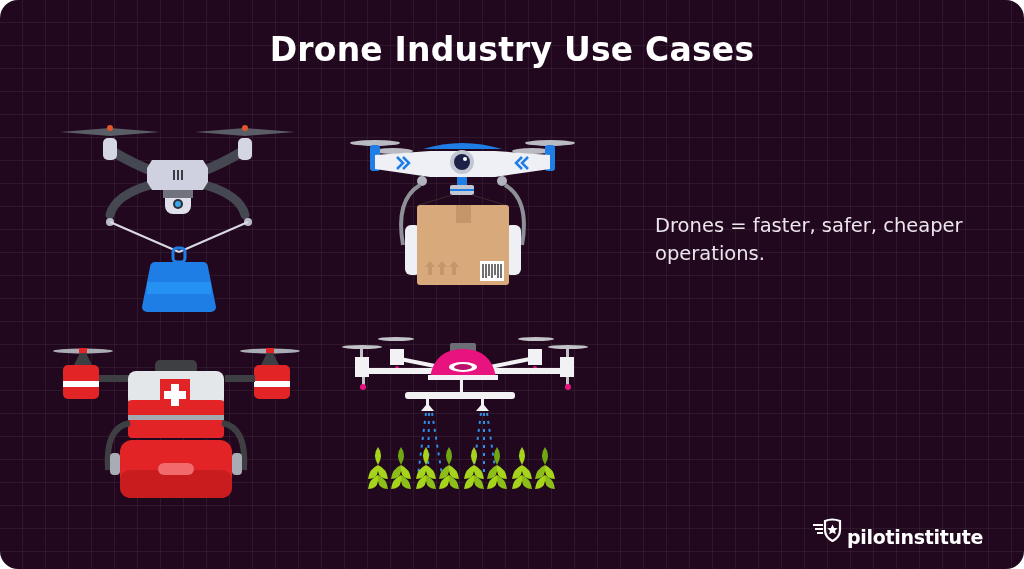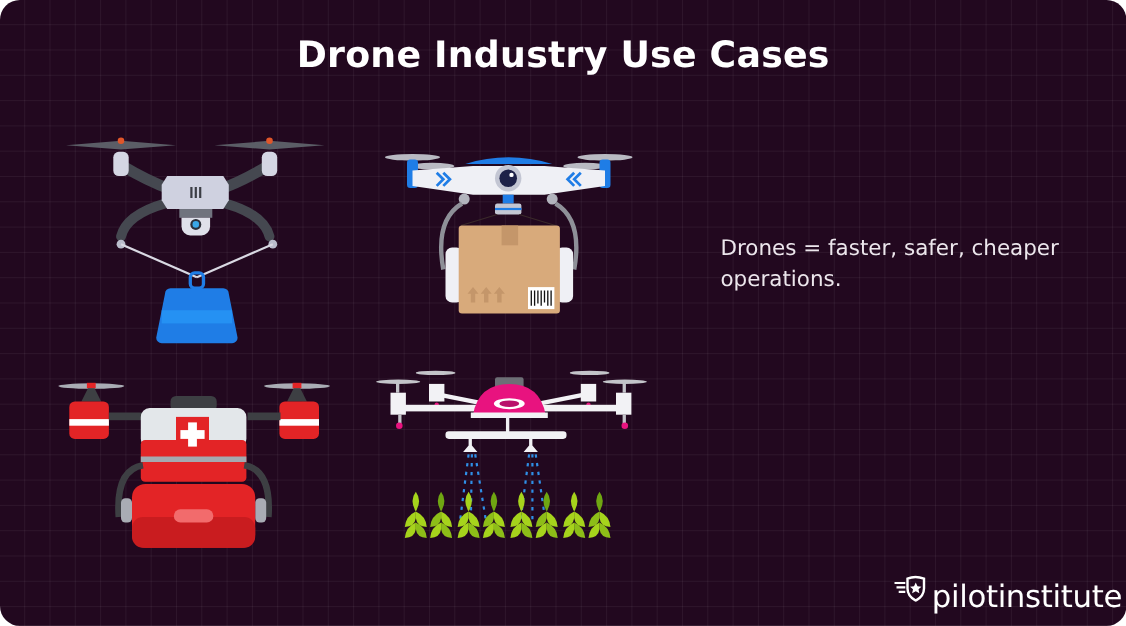--- a/index.html
+++ b/index.html
@@ -8,21 +8,21 @@
     background-color:#22081f;
     background-image:
       linear-gradient(rgba(255,255,255,0.055) 1px, transparent 1px),
       linear-gradient(90deg, rgba(255,255,255,0.055) 1px, transparent 1px);
     background-size:23px 23px;background-position:-1px -1px;}
   .title{position:absolute;left:0;width:1024px;top:30px;text-align:center;color:#ffffff;font-size:33px;font-weight:bold;letter-spacing:0.2px;}
   .text-block{position:absolute;left:655px;top:212px;width:320px;color:#ece6ec;font-size:19.5px;line-height:27.5px;}
   .text-block p{margin:0;}
   .text-block p + p{margin-top:16px;}
   .logo{position:absolute;left:813px;top:511px;display:flex;align-items:center;gap:4px;}
-  .logo-text{color:#ffffff;font-weight:normal;font-size:28px;letter-spacing:-0.3px;margin-top:15px;}
+  .logo-text{color:#ffffff;font-weight:bold;font-size:19px;letter-spacing:-0.3px;margin-top:15px;}
   .illus{position:absolute;}
 </style>
 </head>
 <body>
 
 <div class="card">
 
   <div class="title">Drone Industry Use Cases</div>
 
   <svg class="illus" style="left:55px;top:120px" width="250" height="200" viewBox="0 0 250 200">

